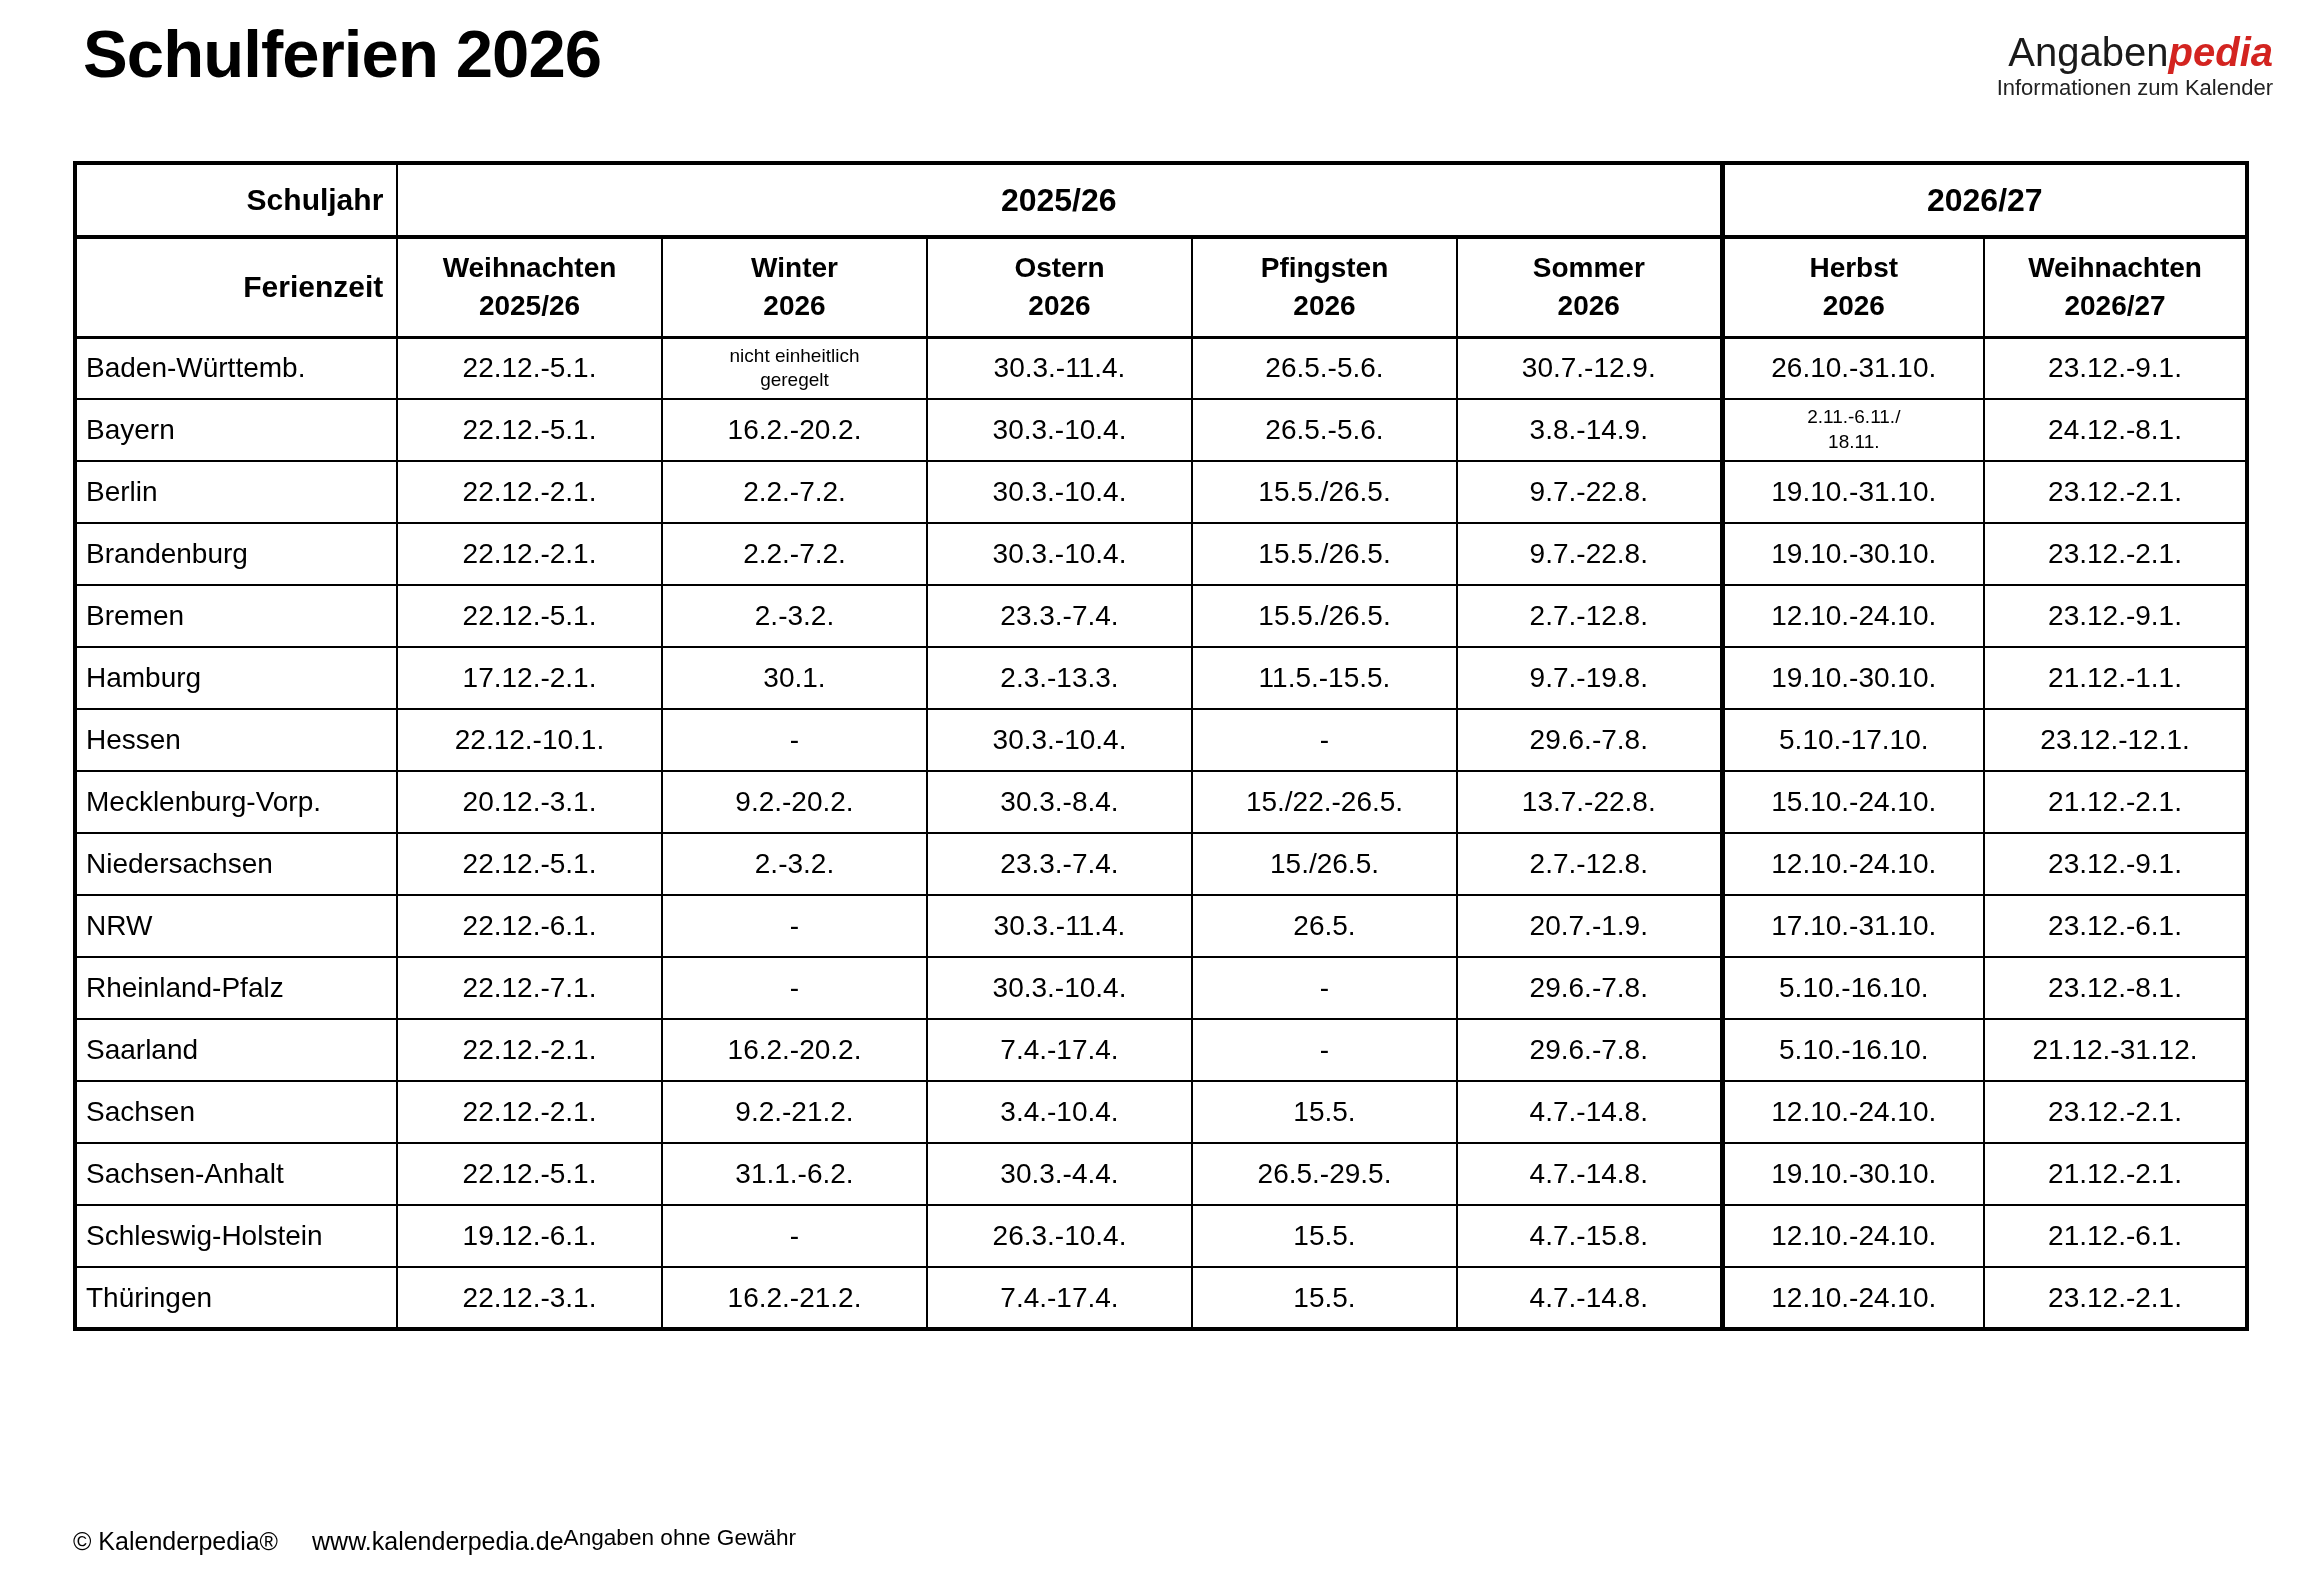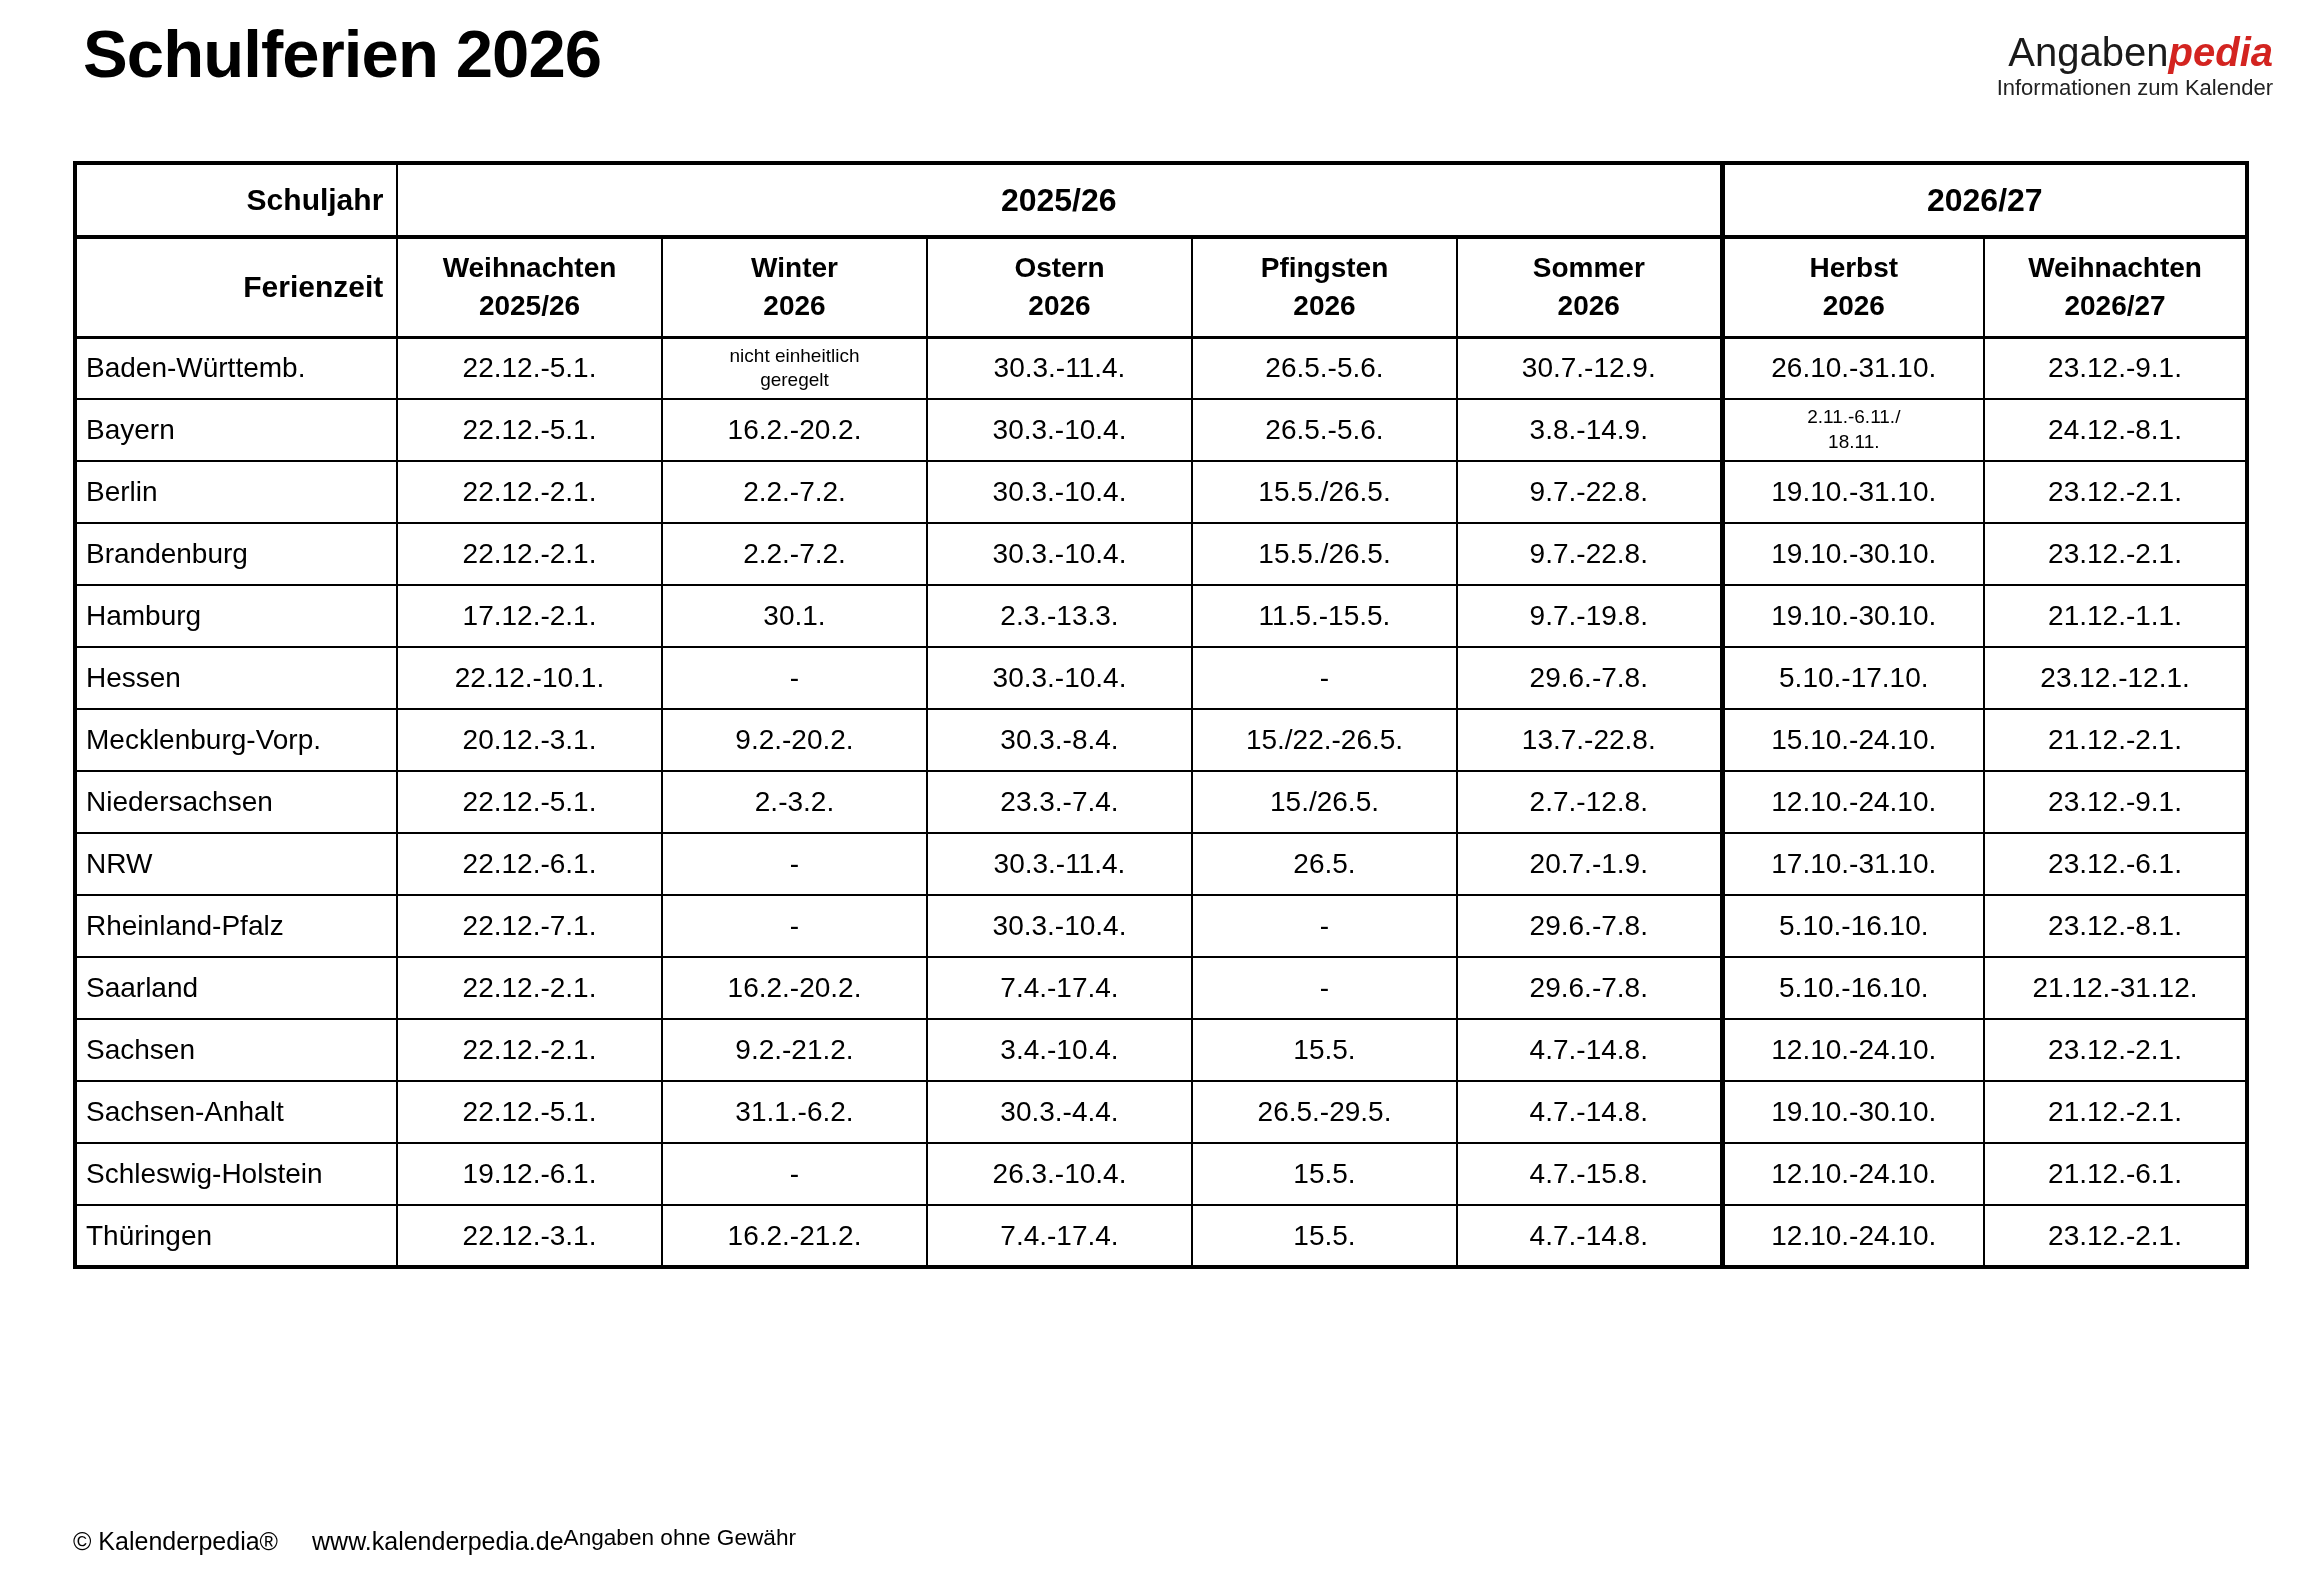--- a/index.html
+++ b/index.html
@@ -138,20 +138,30 @@
           <td class="state">Brandenburg</td>
           <td>22.12.-2.1.</td>
           <td>2.2.-7.2.</td>
           <td>30.3.-10.4.</td>
           <td>15.5./26.5.</td>
           <td>9.7.-22.8.</td>
           <td class="sec-start">19.10.-30.10.</td>
           <td>23.12.-2.1.</td>
         </tr>
         <tr>
+          <td class="state">Bremen</td>
+          <td>22.12.-5.1.</td>
+          <td>2.-3.2.</td>
+          <td>23.3.-7.4.</td>
+          <td>15.5./26.5.</td>
+          <td>2.7.-12.8.</td>
+          <td class="sec-start">12.10.-24.10.</td>
+          <td>23.12.-9.1.</td>
+        </tr>
+        <tr>
           <td class="state">Hamburg</td>
           <td>17.12.-2.1.</td>
           <td>30.1.</td>
           <td>2.3.-13.3.</td>
           <td>11.5.-15.5.</td>
           <td>9.7.-19.8.</td>
           <td class="sec-start">19.10.-30.10.</td>
           <td>21.12.-1.1.</td>
         </tr>
         <tr>

